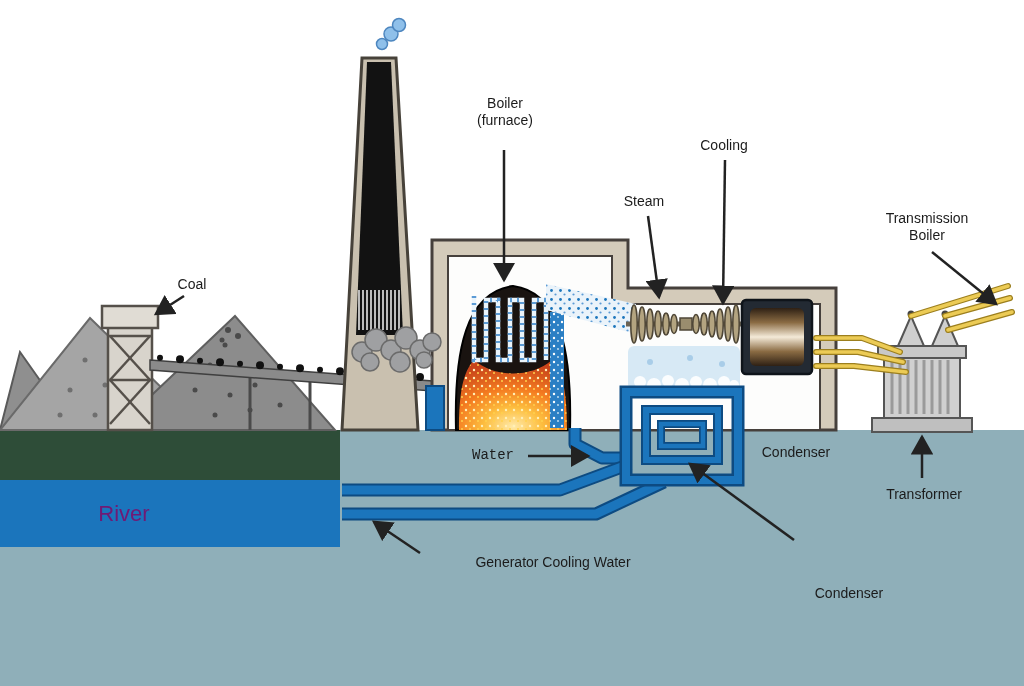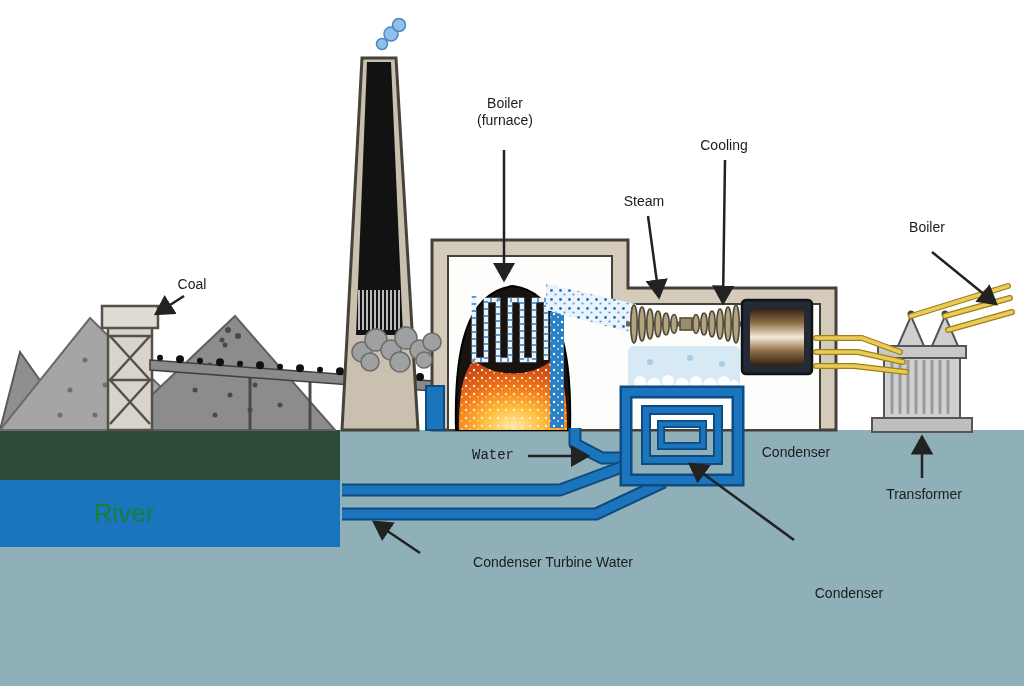--- a/index.html
+++ b/index.html
@@ -2,21 +2,21 @@
 <html><head>
 <meta charset="utf-8">
 <style>
   * { margin:0; padding:0; box-sizing:border-box; }
   html,body { width:1024px; height:686px; }
   body { font-family:"Liberation Sans", sans-serif; background:#ffffff; }
   .stage { position:relative; width:1024px; height:686px; overflow:hidden; background:#ffffff; }
   .stage svg { position:absolute; left:0; top:0; }
   .lbl { position:absolute; transform:translate(-50%,-50%); font-size:14px; color:#1b1b1b;
          text-align:center; line-height:1.2; white-space:nowrap; }
-  .lbl.white { color:#15803d; font-size:26px; }
+  .lbl.white { color:#701a75; font-size:22px; }
 </style>
 </head>
 <body>
 
 <div class="stage">
 
 <svg width="1024" height="686" viewBox="0 0 1024 686">
   <defs>
     <marker id="ah" markerWidth="9" markerHeight="9" refX="7" refY="4.5" orient="auto">
       <path d="M0,0 L8,4.5 L0,9 Z" fill="#222"></path>
@@ -295,40 +295,41 @@
 
 <div class="lbl" style="left:644px;top:201px;">
   <span>Steam</span>
 </div>
 
 <div class="lbl" style="left:724px;top:145px;">
   <span>Cooling</span>
 </div>
 
 <div class="lbl" style="left:927px;top:227px;">
+  <div>Transmission</div>
   <div>Boiler</div>
 </div>
 
 <div class="lbl" style="left:493px;top:455px;font-family:Liberation Mono, monospace;">
   <span>Water</span>
 </div>
 
 <div class="lbl" style="left:796px;top:452px;">
   <span>Condenser</span>
 </div>
 
 <div class="lbl" style="left:924px;top:494px;">
   <span>Transformer</span>
 </div>
 
 <div class="lbl" style="left:849px;top:550px;margin-top:43px;">
   <span>Condenser</span>
 </div>
 
 <div class="lbl" style="left:553px;top:562px;">
-  <span>Condenser Turbine Water</span>
+  <span>Generator Cooling Water</span>
 </div>
 
 <div class="lbl white" style="left:124px;top:514px;">
   <span>River</span>
 </div>
 
 </div>
 
 </body></html>

